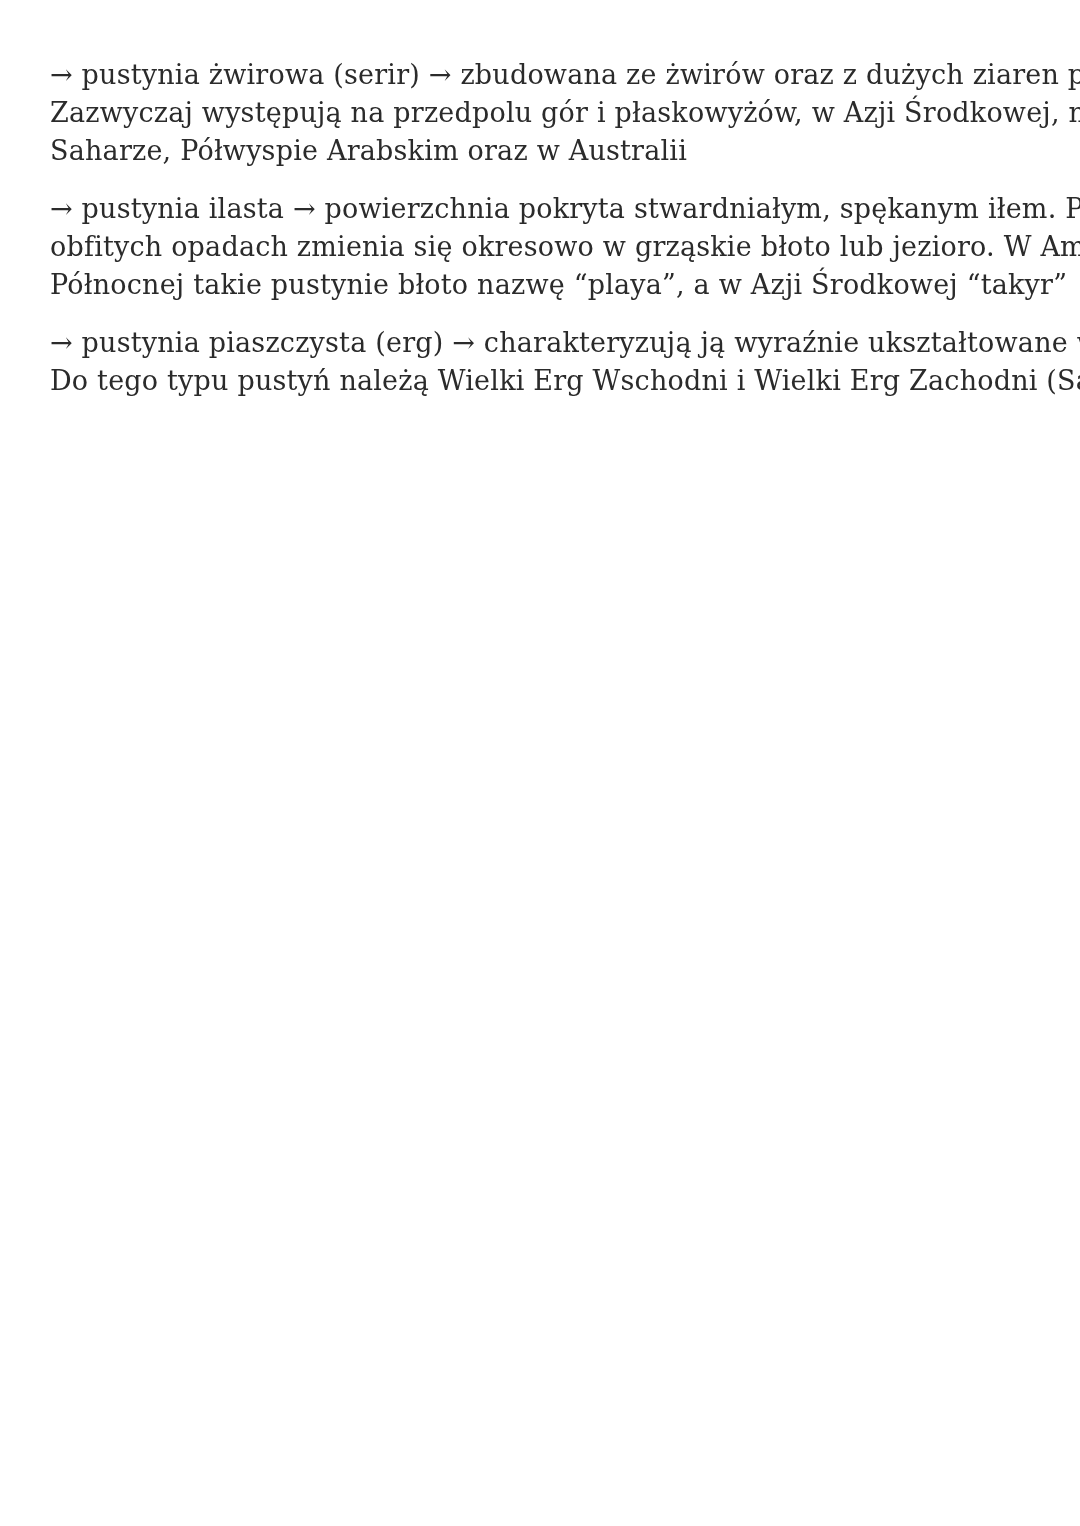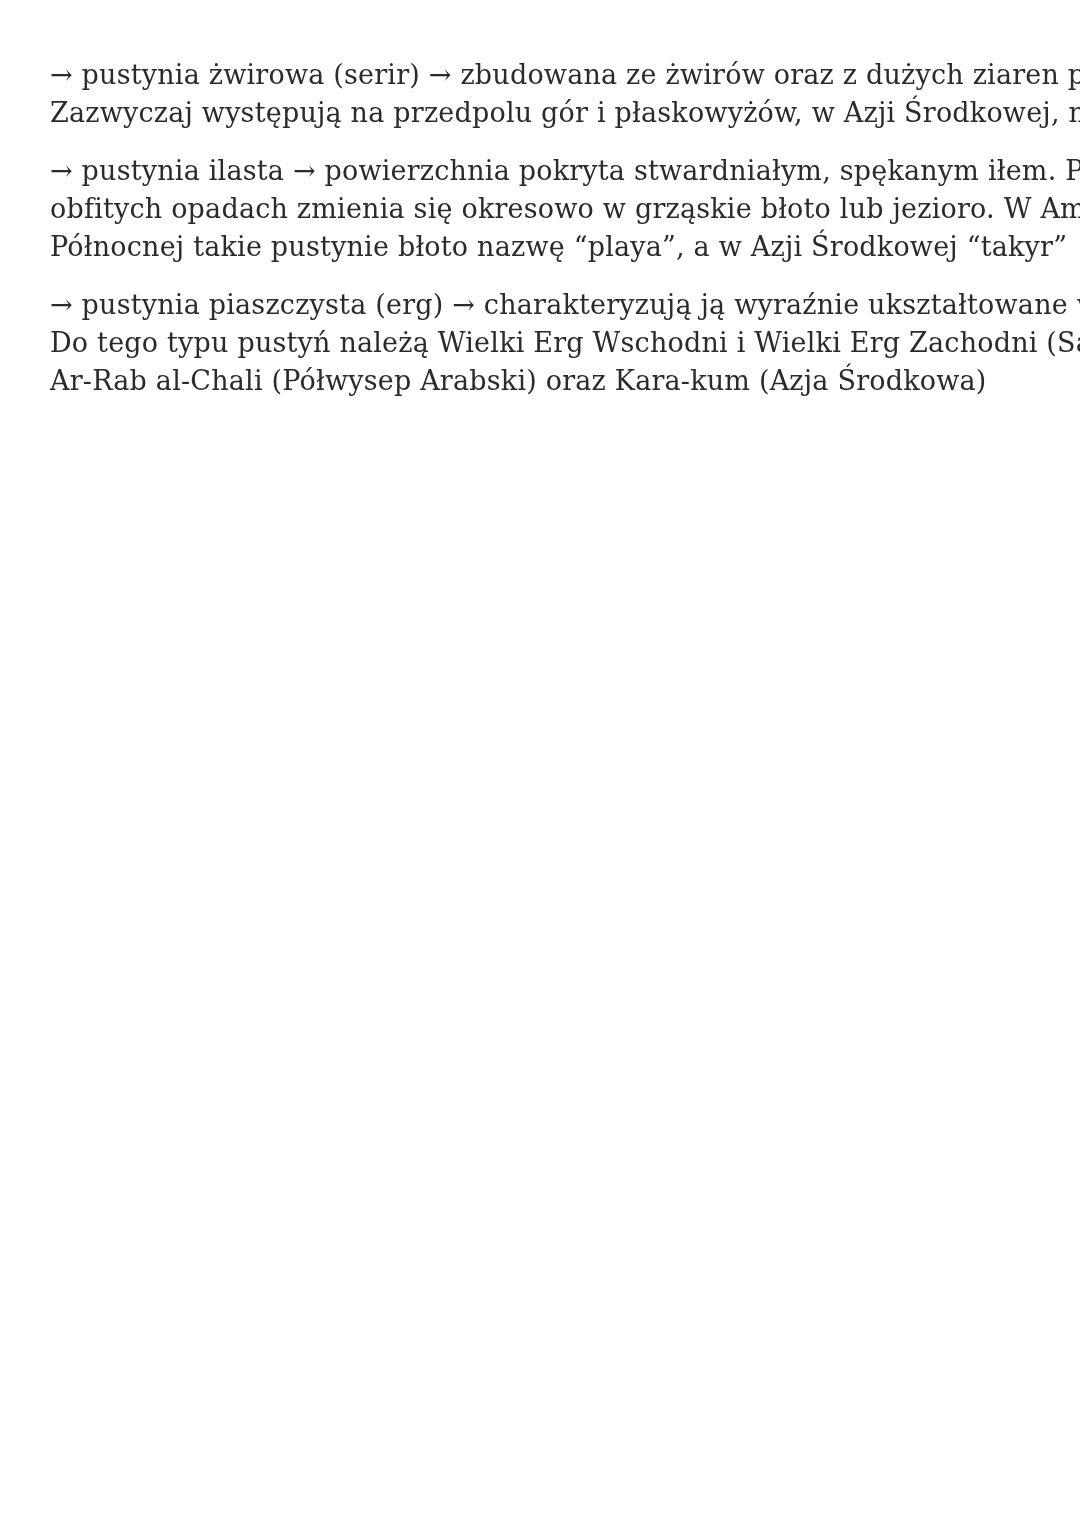--- a/index.html
+++ b/index.html
@@ -29,27 +29,27 @@
   }
 </style>
 </head>
 <body>
 
 <div class="page">
 
   <div class="paragraph">
     <div class="text-line">→ pustynia żwirowa (serir) → zbudowana ze żwirów oraz z dużych ziaren piasku.</div>
     <div class="text-line">Zazwyczaj występują na przedpolu gór i płaskowyżów, w Azji Środkowej, na</div>
+    <div class="text-line">Saharze, Półwyspie Arabskim oraz w Australii</div>
   </div>
 
   <div class="paragraph">
     <div class="text-line">→ pustynia ilasta → powierzchnia pokryta stwardniałym, spękanym iłem. Po</div>
     <div class="text-line">obfitych opadach zmienia się okresowo w grząskie błoto lub jezioro. W Ameryce</div>
     <div class="text-line">Północnej takie pustynie błoto nazwę “playa”, a w Azji Środkowej “takyr”</div>
   </div>
 
   <div class="paragraph">
     <div class="text-line">→ pustynia piaszczysta (erg) → charakteryzują ją wyraźnie ukształtowane wydmy.</div>
     <div class="text-line">Do tego typu pustyń należą Wielki Erg Wschodni i Wielki Erg Zachodni (Sahara),</div>
-    <div class="text-line">Ar-Rab al-Chali (Półwysep Arabski) oraz Kara-kum (Azja Środkowa)</div>
   </div>
 
 </div>
 
 </body></html>

